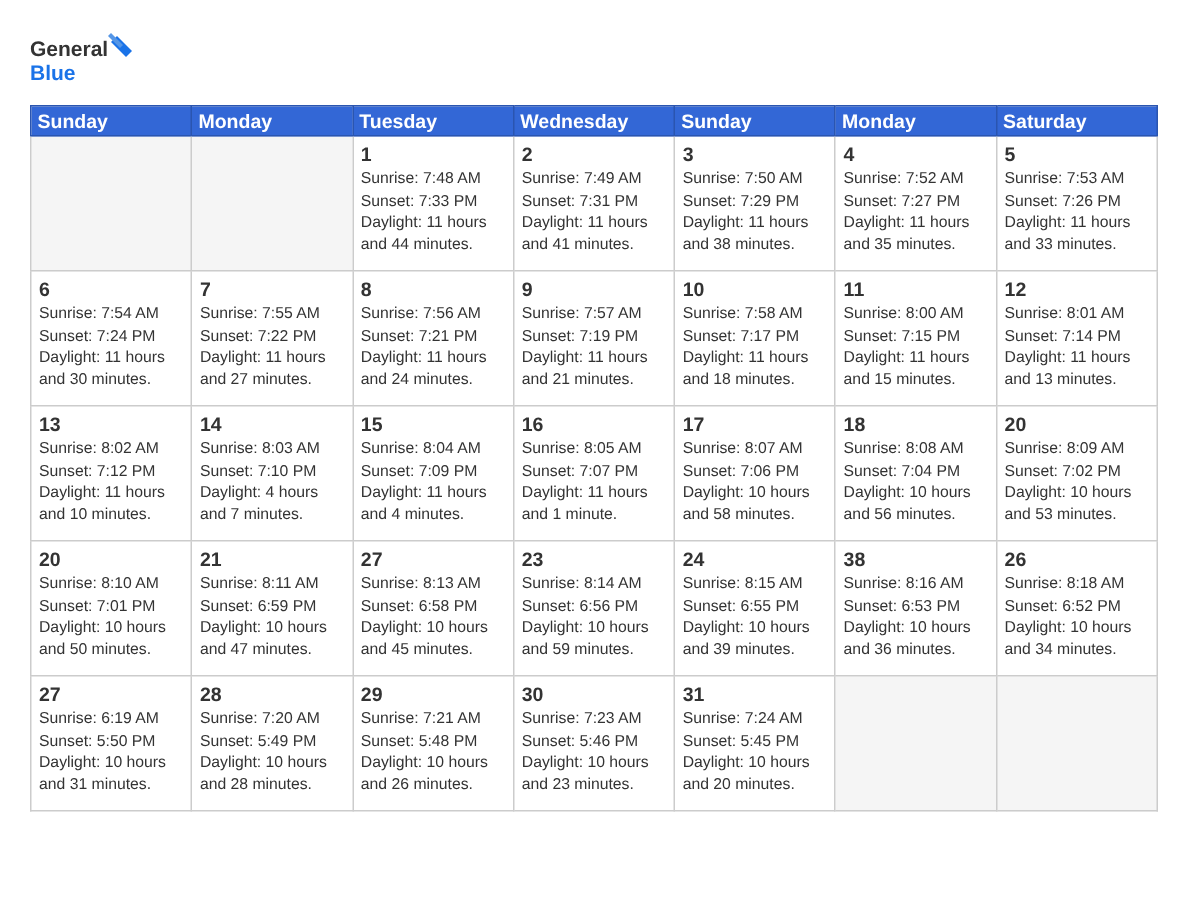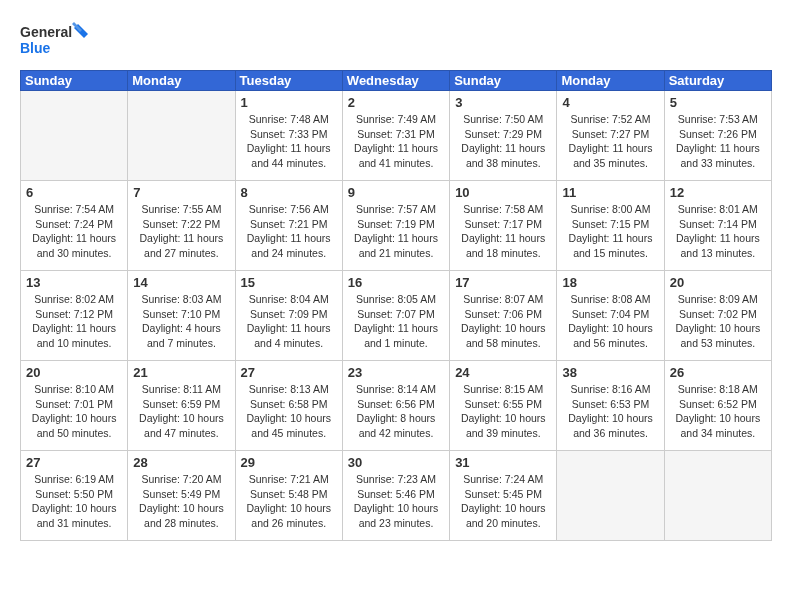--- a/index.html
+++ b/index.html
@@ -60,21 +60,20 @@
       background: #f5f5f5;
     }
     .day-number {
       font-size: 13px;
       font-weight: bold;
       display: block;
       margin-bottom: 2px;
     }
     .day-info {
       line-height: 1.4;
-      text-align: center;
     }
     tr:nth-child(odd) td:not(.empty) {
       background: #fff;
     }
   </style>
 </head>
 <body>
 
 <div class="header">
   <div class="logo">
@@ -196,21 +195,21 @@
         <td>
           <span class="day-number">21</span>
           <div class="day-info"><span>Sunrise: 8:11 AM</span><br><span>Sunset: 6:59 PM</span><br><span>Daylight: 10 hours and 47 minutes.</span></div>
         </td>
         <td>
           <span class="day-number">27</span>
           <div class="day-info"><span>Sunrise: 8:13 AM</span><br><span>Sunset: 6:58 PM</span><br><span>Daylight: 10 hours and 45 minutes.</span></div>
         </td>
         <td>
           <span class="day-number">23</span>
-          <div class="day-info"><span>Sunrise: 8:14 AM</span><br><span>Sunset: 6:56 PM</span><br><span>Daylight: 8 hours and 42 minutes.</span></div>
+          <div class="day-info"><span>Sunrise: 8:14 AM</span><br><span>Sunset: 6:56 PM</span><br><span>Daylight: 10 hours and 59 minutes.</span></div>
         </td>
         <td>
           <span class="day-number">24</span>
           <div class="day-info"><span>Sunrise: 8:15 AM</span><br><span>Sunset: 6:55 PM</span><br><span>Daylight: 10 hours and 39 minutes.</span></div>
         </td>
         <td>
           <span class="day-number">38</span>
           <div class="day-info"><span>Sunrise: 8:16 AM</span><br><span>Sunset: 6:53 PM</span><br><span>Daylight: 10 hours and 36 minutes.</span></div>
         </td>
         <td>

